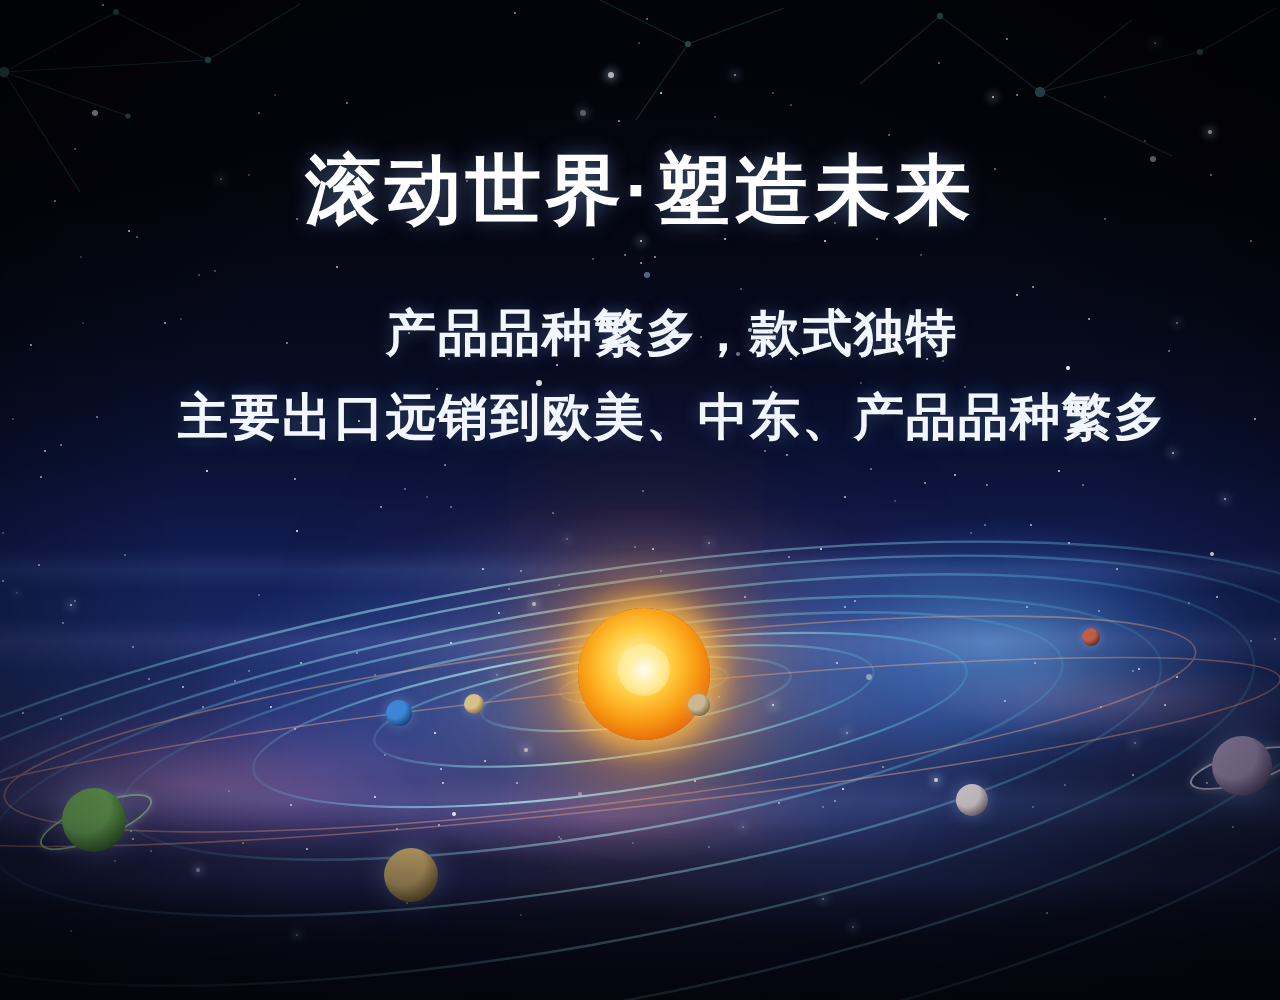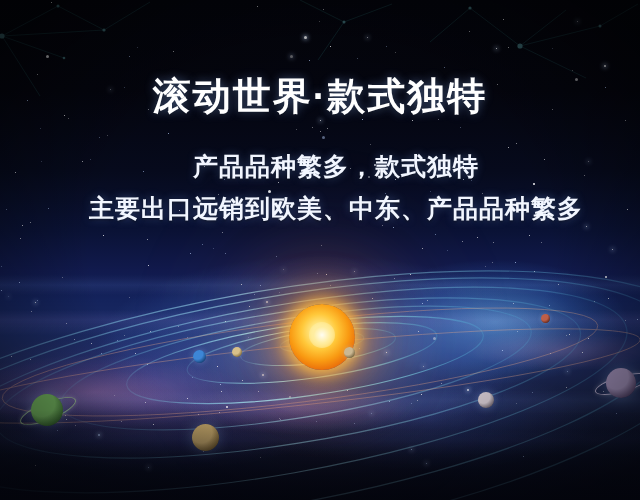--- a/index.html
+++ b/index.html
@@ -438,17 +438,17 @@
       <div class="planet" style="left:540.5px;top:313.5px;width:9px;height:9px;background:radial-gradient(circle at 34% 30%, #c2614a 0%, #c2614a 42%, #5e2418 82%, rgba(0,0,0,.85) 100%);box-shadow:0 0 4.5px rgba(160,200,255,.35);"></div>
       <div class="planet" style="left:478px;top:392px;width:16px;height:16px;background:radial-gradient(circle at 34% 30%, #c9bfc6 0%, #c9bfc6 42%, #5f565f 82%, rgba(0,0,0,.85) 100%);box-shadow:0 0 8px rgba(160,200,255,.35);"></div>
       <div class="ring" style="left:594px;top:376px;width:54px;height:14px;border-width:1.6px;border-color:#cbbcd8;transform:rotate(-16deg);opacity:.85;box-shadow:0 0 4px rgba(255,255,255,.3);"></div>
       <div class="planet" style="left:606px;top:368px;width:30px;height:30px;background:radial-gradient(circle at 34% 30%, #9f8fb8 0%, #9f8fb8 42%, #4a3a60 82%, rgba(0,0,0,.85) 100%);box-shadow:0 0 15px rgba(160,200,255,.35);"></div>
       <div class="planet" style="left:343.5px;top:346.5px;width:11px;height:11px;background:radial-gradient(circle at 34% 30%, #cbb893 0%, #cbb893 42%, #6d5c38 82%, rgba(0,0,0,.85) 100%);box-shadow:0 0 5.5px rgba(160,200,255,.35);"></div>
     </div>
 
   <div class="layer" id="vignette"></div>
   <div class="layer" id="bottom-fade"></div>
 
-  <div id="headline">滚动世界·款式独特</div>
+  <div id="headline">滚动世界·塑造未来</div>
   <div class="sub" id="sub1">产品品种繁多，款式独特</div>
   <div class="sub" id="sub2">主要出口远销到欧美、中东、产品品种繁多</div>
 
 </div>
 
 </body></html>

